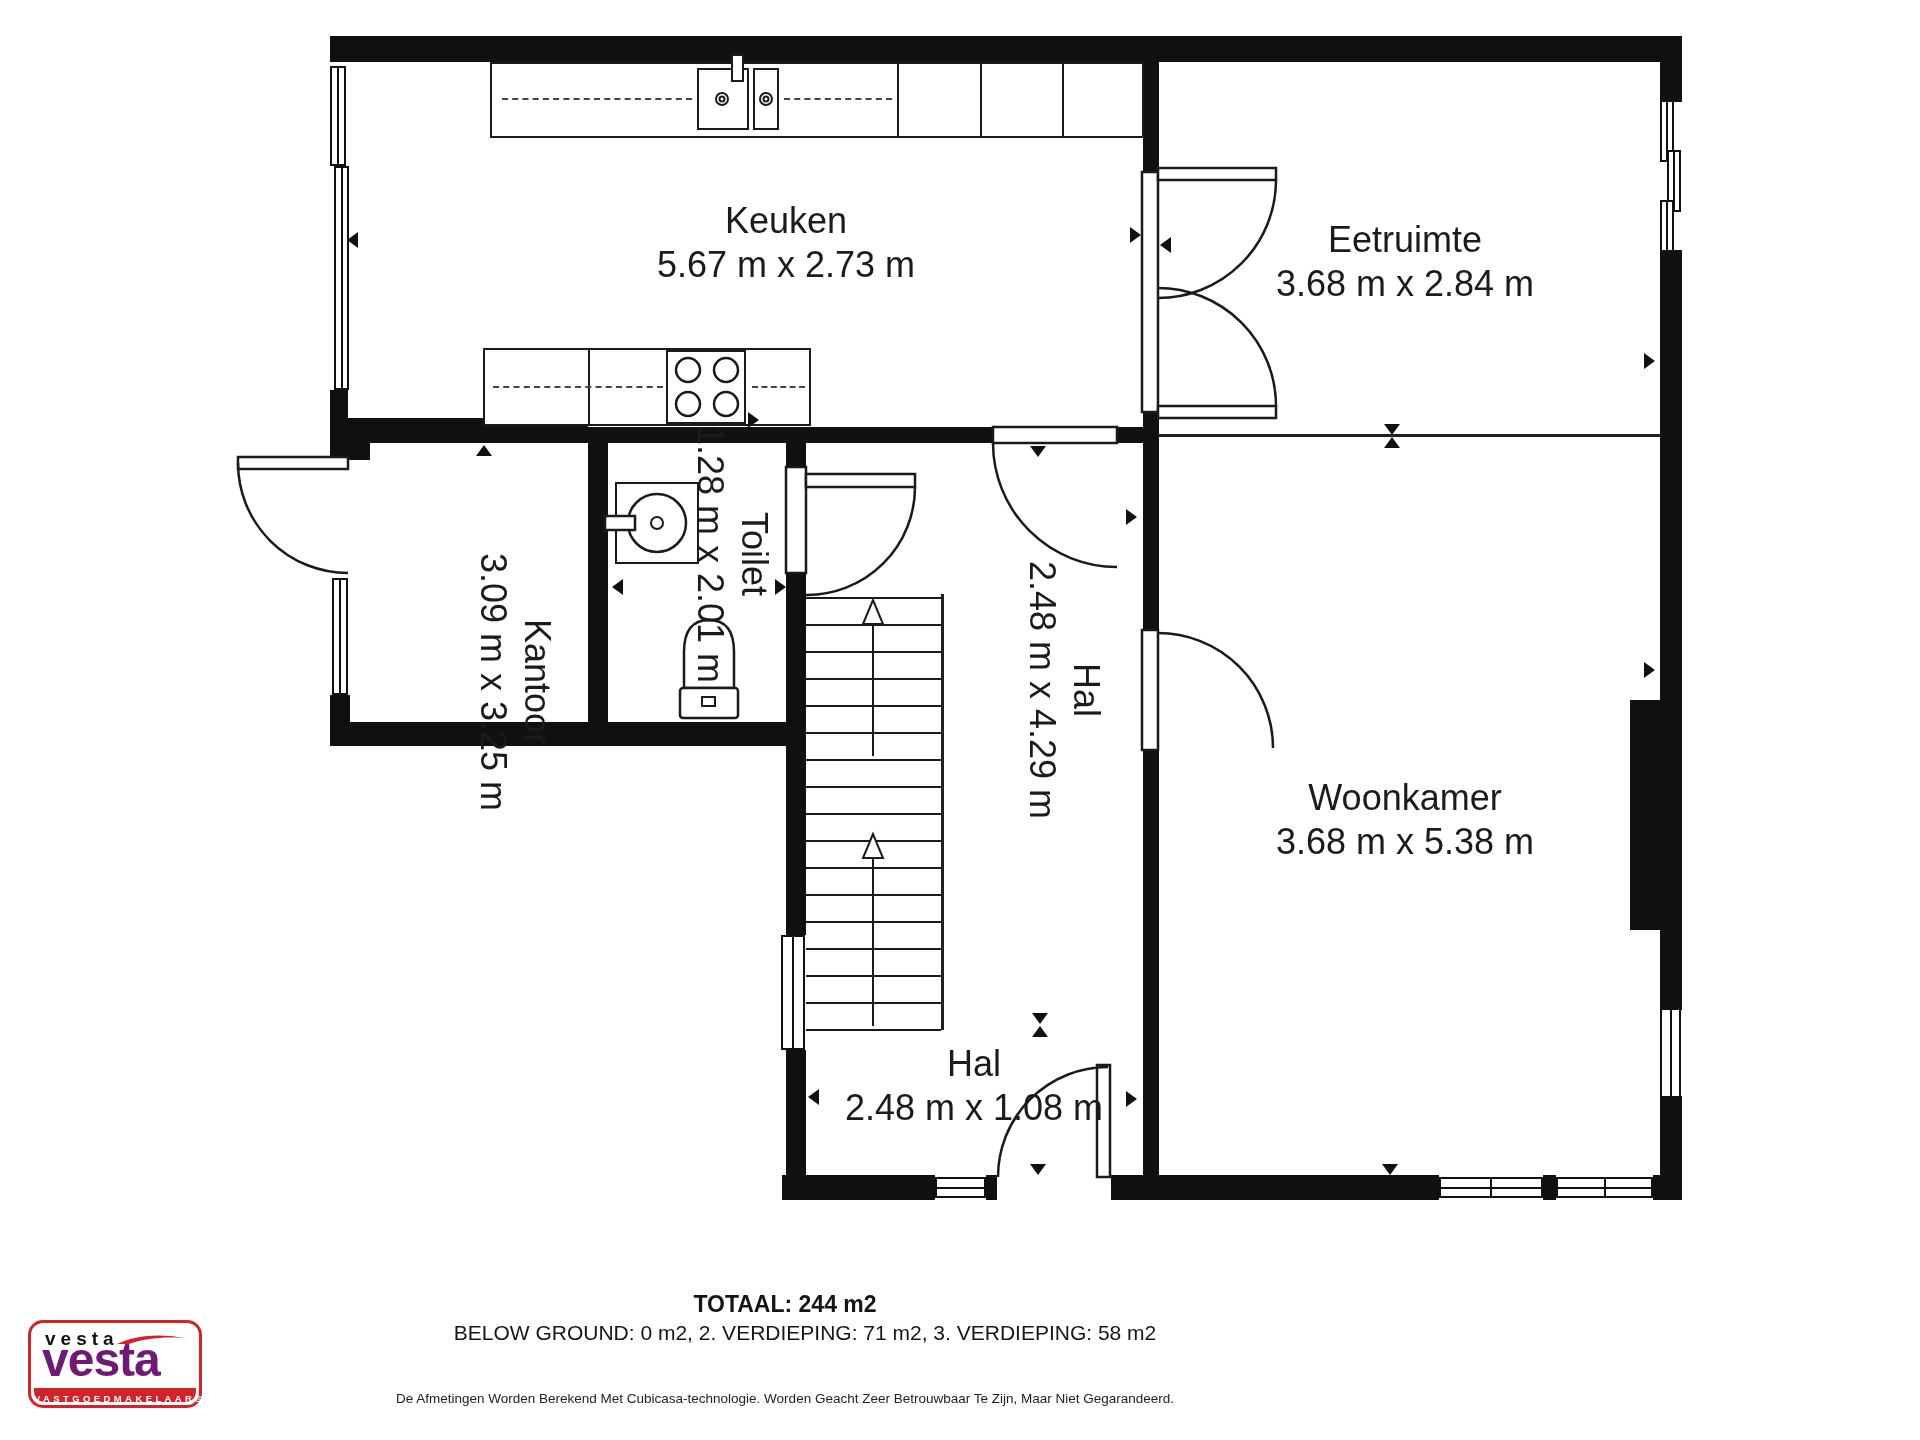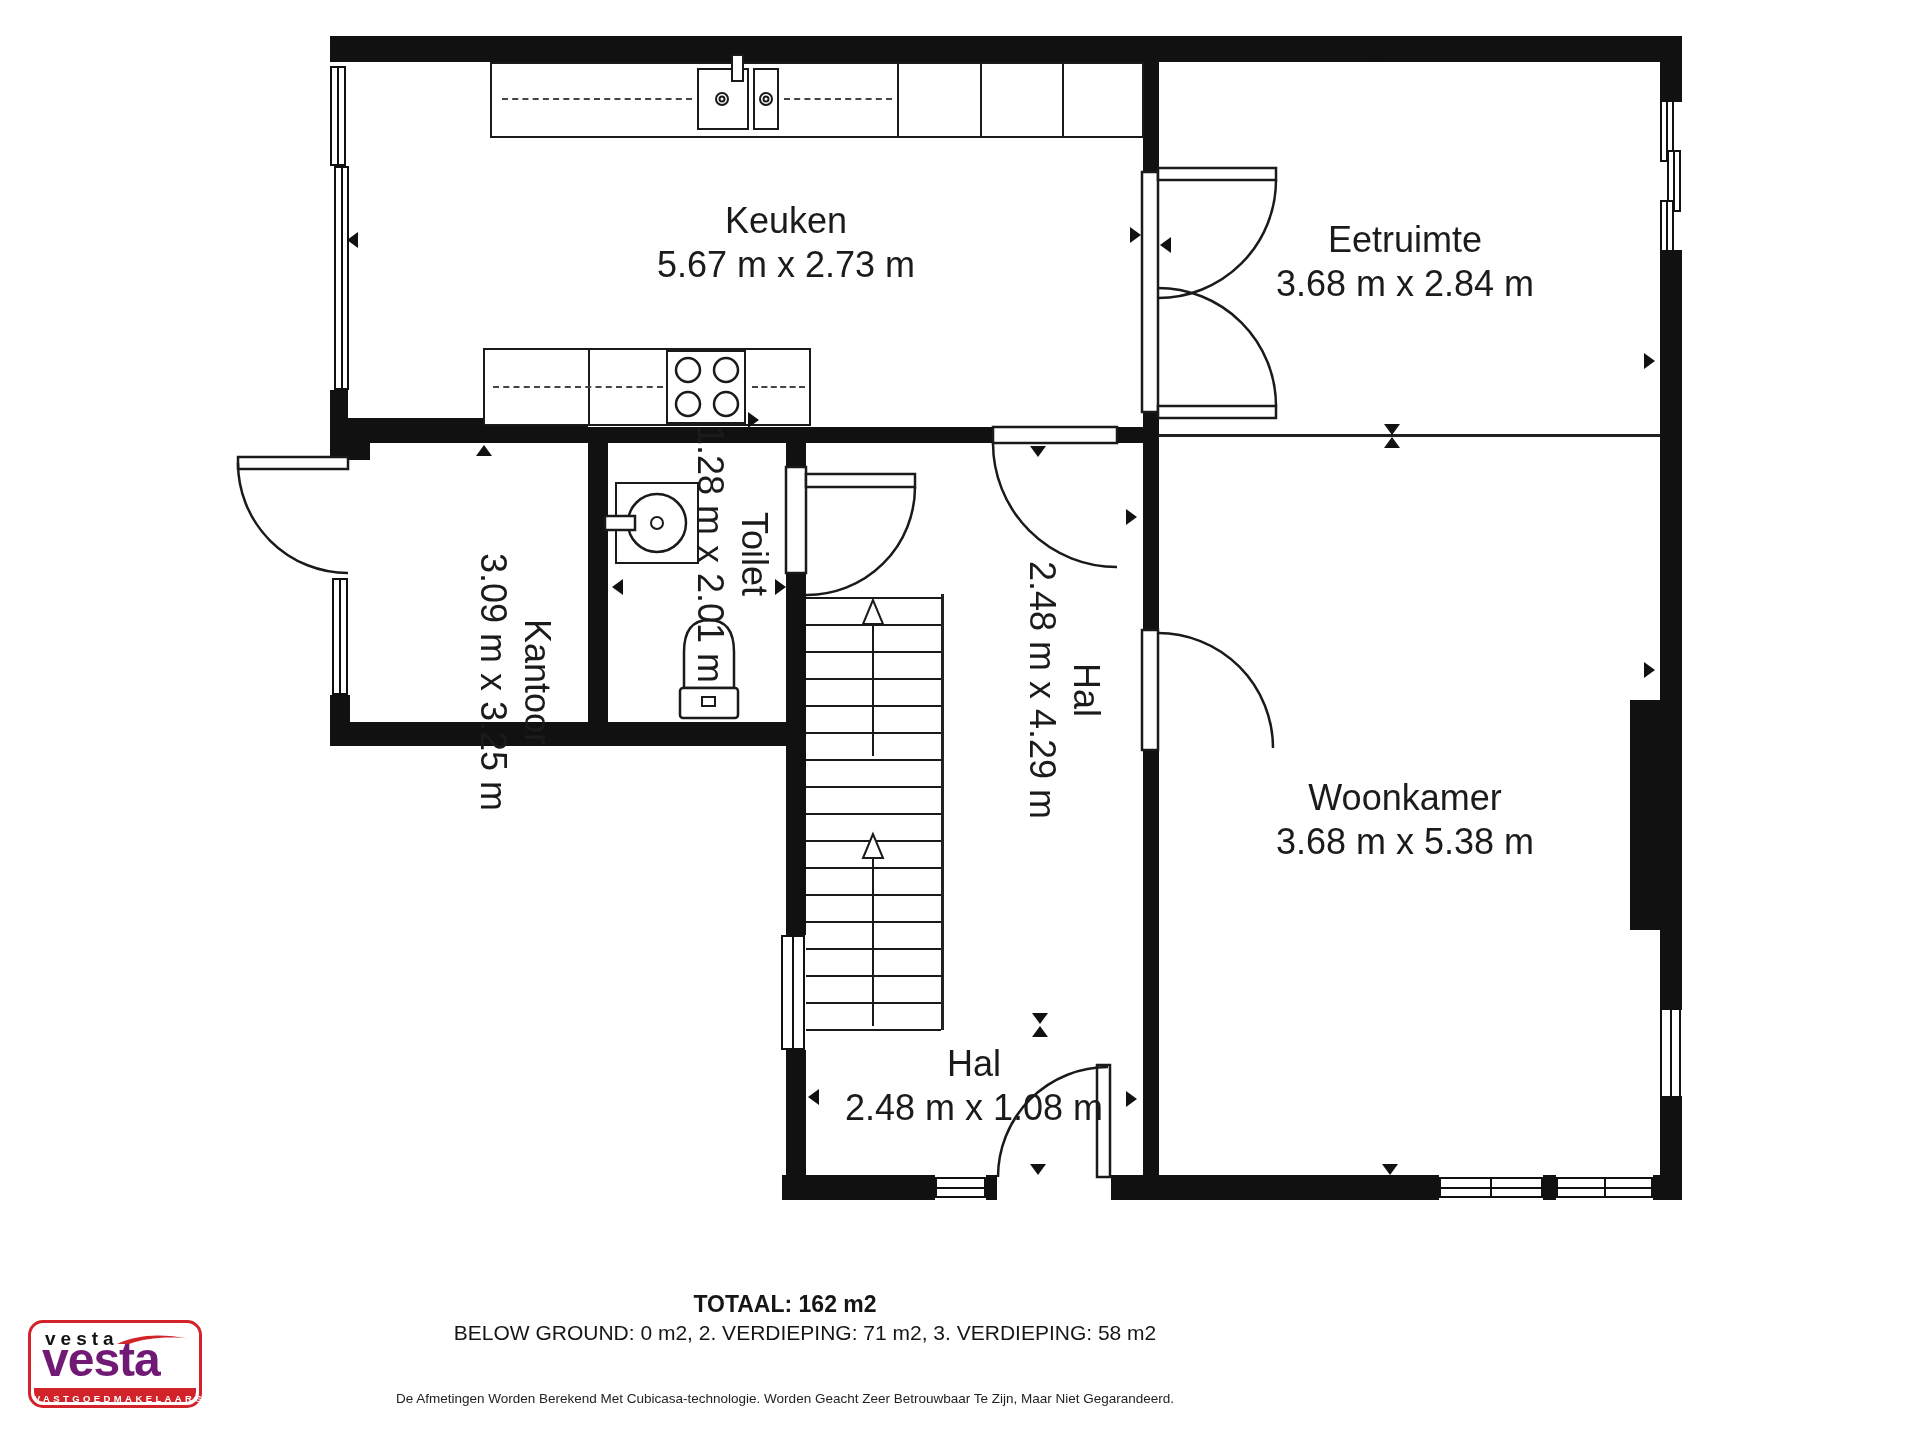--- a/index.html
+++ b/index.html
@@ -271,21 +271,21 @@
   </div>
   <div class="room-label" style="left:1405px;top:820px;">
     <div>Woonkamer</div>
     <div>3.68 m x 5.38 m</div>
   </div>
   <div class="room-label" style="left:974px;top:1086px;">
     <div>Hal</div>
     <div>2.48 m x 1.08 m</div>
   </div>
 
-  <div class="footer f-total abs">TOTAAL: 162 m2</div>
+  <div class="footer f-total abs">TOTAAL: 244 m2</div>
   <div class="footer f-l2 abs">BELOW GROUND: 0 m2, 2. VERDIEPING: 71 m2, 3. VERDIEPING: 58 m2</div>
   <div class="footer f-disc abs">De Afmetingen Worden Berekend Met Cubicasa-technologie. Worden Geacht Zeer Betrouwbaar Te Zijn, Maar Niet Gegarandeerd.</div>
 
   <div class="logo">
     <div class="logo-immo">vesta</div>
     <svg class="logo-swoosh" width="78" height="18" viewBox="0 0 78 18">
       <path d="M2 13 C 22 4, 44 2, 75 8 C 55 5, 30 7, 14 13 Z" fill="#d2232a"></path>
     </svg>
     <div class="logo-vesta">vesta</div>
     <div class="logo-band">VASTGOEDMAKELAARS</div>

